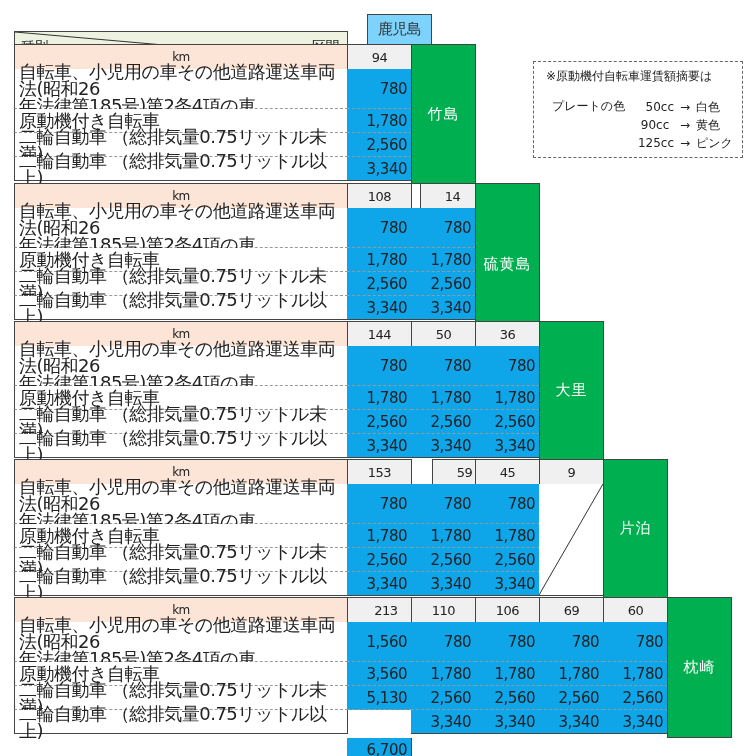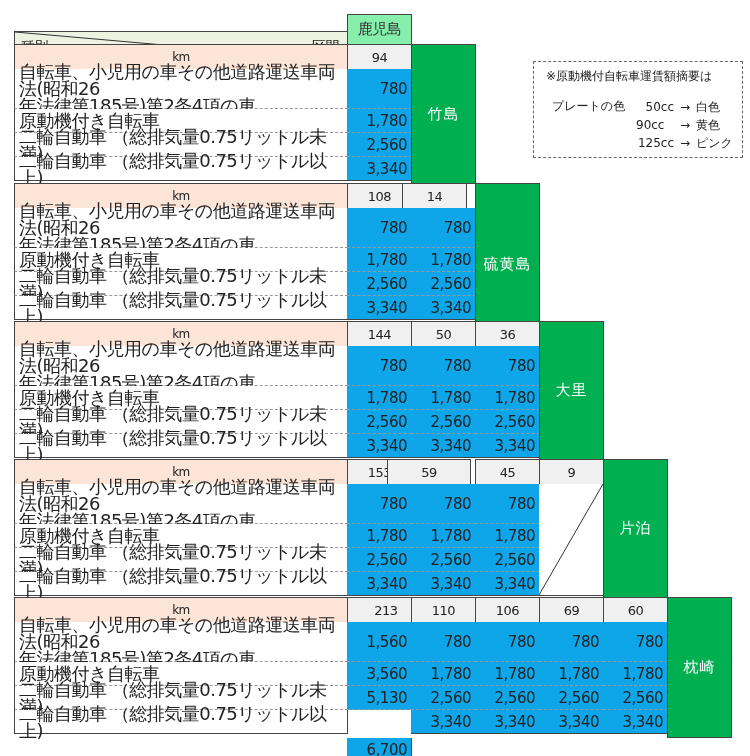--- a/index.html
+++ b/index.html
@@ -1,21 +1,21 @@
 <!DOCTYPE html>
 <html><head>
 <meta charset="utf-8">
 <style>
   html, body { margin:0; padding:0; background:#ffffff; }
   body { width:750px; height:756px; position:relative; overflow:hidden;
          font-family:"DejaVu Sans", "Liberation Sans", sans-serif; color:#222; }
   .abs { position:absolute; box-sizing:border-box; }
   .cell { position:absolute; box-sizing:border-box; font-size:13px; letter-spacing:-0.5px; }
   .hdr-left { background:#eef2e0; border:1px solid #444; }
-  .hdr-kago { background:#86efac; border:1px solid #444; display:flex; align-items:center; justify-content:center; font-size:15px; color:#333; }
+  .hdr-kago { background:#7dd3fc; border:1px solid #444; display:flex; align-items:center; justify-content:center; font-size:15px; color:#333;margin-left:20px; }
   .km-label { background:#fce4d6; border:1px solid #444; border-top:1px solid #444; display:flex; align-items:center; justify-content:center; font-size:12px; }
   .km-val { background:#f0f0f0; border-left:1px solid #444; border-right:1px solid #444; border-top:1px solid #444; border-bottom:1px solid #444; display:flex; align-items:center; justify-content:center; font-size:13px; }
   .label { background:#fff; border-left:1px solid #444; border-right:1px solid #444; border-bottom:1px dashed #999; display:flex; align-items:center; padding-left:4px; font-size:18px; line-height:17px; }
   .val { background:#0ea5e9; border-right:1px solid #444; border-bottom:1px dashed #999; display:flex; align-items:center; justify-content:flex-end; padding-right:4px; font-size:15px; }
   .last { border-bottom:1px solid #444; }
   .green { background:#00b050; border:1px solid #444; color:#fff; display:flex; align-items:center; justify-content:center; font-size:15px; letter-spacing:1px; }
   .note { border:1px dashed #666; font-size:12px; color:#222; }
 </style>
 </head>
 <body>
@@ -34,21 +34,21 @@
 <div class="abs note" style="left:533px;top:61px;width:210px;height:97px;">
   <div class="abs" style="left:12px;top:6px;">※原動機付自転車運賃額摘要は</div>
   <div class="abs" style="left:18px;top:36px;">プレートの色</div>
   <div class="abs" style="left:102px;top:36px;width:100px;line-height:18px;">
     <div style="display:flex;">
         <span style="width:38px;text-align:right;">50cc</span>
         <span style="width:22px;text-align:center;">→</span>
         <span>白色</span>
       </div>
     <div style="display:flex;">
-        <span style="width:38px;text-align:left;">90cc</span>
+        <span style="width:38px;text-align:center;">90cc</span>
         <span style="width:22px;text-align:center;">→</span>
         <span>黄色</span>
       </div>
     <div style="display:flex;">
         <span style="width:38px;text-align:right;">125cc</span>
         <span style="width:22px;text-align:center;">→</span>
         <span>ピンク</span>
       </div>
   </div>
 </div>
@@ -62,21 +62,21 @@
 <div class="cell val" style="left:347px;top:69px;width:65px;height:40px;">780</div>
 <div class="cell label" style="left:14px;top:109px;width:334px;height:24px;">原動機付き自転車</div>
 <div class="cell val" style="left:347px;top:109px;width:65px;height:24px;">1,780</div>
 <div class="cell label" style="left:14px;top:133px;width:334px;height:24px;">二輪自動車 （総排気量0.75リットル未満)</div>
 <div class="cell val" style="left:347px;top:133px;width:65px;height:24px;">2,560</div>
 <div class="cell label last" style="left:14px;top:157px;width:334px;height:24px;">二輪自動車 （総排気量0.75リットル以上)</div>
 <div class="cell val last" style="left:347px;top:157px;width:65px;height:24px;">3,340</div>
 <div class="cell green" style="left: 411px; top: 44px; width: 65px; height: 140px;">竹島</div>
 <div class="cell km-label" style="left:14px;top:183px;width:334px;height:26px;">km</div>
 <div class="cell km-val" style="left:347px;top:183px;width:65px;height:26px;">108</div>
-<div class="cell km-val" style="left:402px;top:183px;width:65px;height:26px;">14</div>
+<div class="cell km-val" style="left:420px;top:183px;width:65px;height:26px;">14</div>
 <div class="cell label" style="left: 14px; top: 208px; width: 334px; height: 40px; flex-direction: column; align-items: flex-start; justify-content: center;">
     <span>自転車、小児用の車その他道路運送車両法(昭和26</span>
     <span>年法律第185号)第2条4項の車</span>
   </div>
 <div class="cell val" style="left:347px;top:208px;width:65px;height:40px;">780</div>
 <div class="cell val" style="left:411px;top:208px;width:65px;height:40px;">780</div>
 <div class="cell label" style="left:14px;top:248px;width:334px;height:24px;">原動機付き自転車</div>
 <div class="cell val" style="left:347px;top:248px;width:65px;height:24px;">1,780</div>
 <div class="cell val" style="left:411px;top:248px;width:65px;height:24px;">1,780</div>
 <div class="cell label" style="left:14px;top:272px;width:334px;height:24px;">二輪自動車 （総排気量0.75リットル未満)</div>
@@ -105,21 +105,21 @@
 <div class="cell val" style="left:347px;top:410px;width:65px;height:24px;">2,560</div>
 <div class="cell val" style="left:411px;top:410px;width:65px;height:24px;">2,560</div>
 <div class="cell val" style="left:475px;top:410px;width:65px;height:24px;">2,560</div>
 <div class="cell label last" style="left:14px;top:434px;width:334px;height:24px;">二輪自動車 （総排気量0.75リットル以上)</div>
 <div class="cell val last" style="left:347px;top:434px;width:65px;height:24px;">3,340</div>
 <div class="cell val last" style="left:411px;top:434px;width:65px;height:24px;">3,340</div>
 <div class="cell val last" style="left:475px;top:434px;width:65px;height:24px;">3,340</div>
 <div class="cell green" style="left: 539px; top: 321px; width: 65px; height: 139px;">大里</div>
 <div class="cell km-label" style="left:14px;top:459px;width:334px;height:26px;">km</div>
 <div class="cell km-val" style="left:347px;top:459px;width:65px;height:26px;">153</div>
-<div class="cell km-val" style="left:387px;top:459px;width:84px;height:26px;">59</div>
+<div class="cell km-val" style="left:432px;top:459px;width:65px;height:26px;">59</div>
 <div class="cell km-val" style="left:475px;top:459px;width:65px;height:26px;">45</div>
 <div class="cell km-val" style="left:539px;top:459px;width:65px;height:26px;">9</div>
 <div class="cell label" style="left: 14px; top: 484px; width: 334px; height: 40px; flex-direction: column; align-items: flex-start; justify-content: center;">
     <span>自転車、小児用の車その他道路運送車両法(昭和26</span>
     <span>年法律第185号)第2条4項の車</span>
   </div>
 <div class="cell val" style="left:347px;top:484px;width:65px;height:40px;">780</div>
 <div class="cell val" style="left:411px;top:484px;width:65px;height:40px;">780</div>
 <div class="cell val" style="left:475px;top:484px;width:65px;height:40px;">780</div>
 <div class="cell val" style="left:539px;top:484px;width:65px;height:40px;border-bottom:none;"></div>

